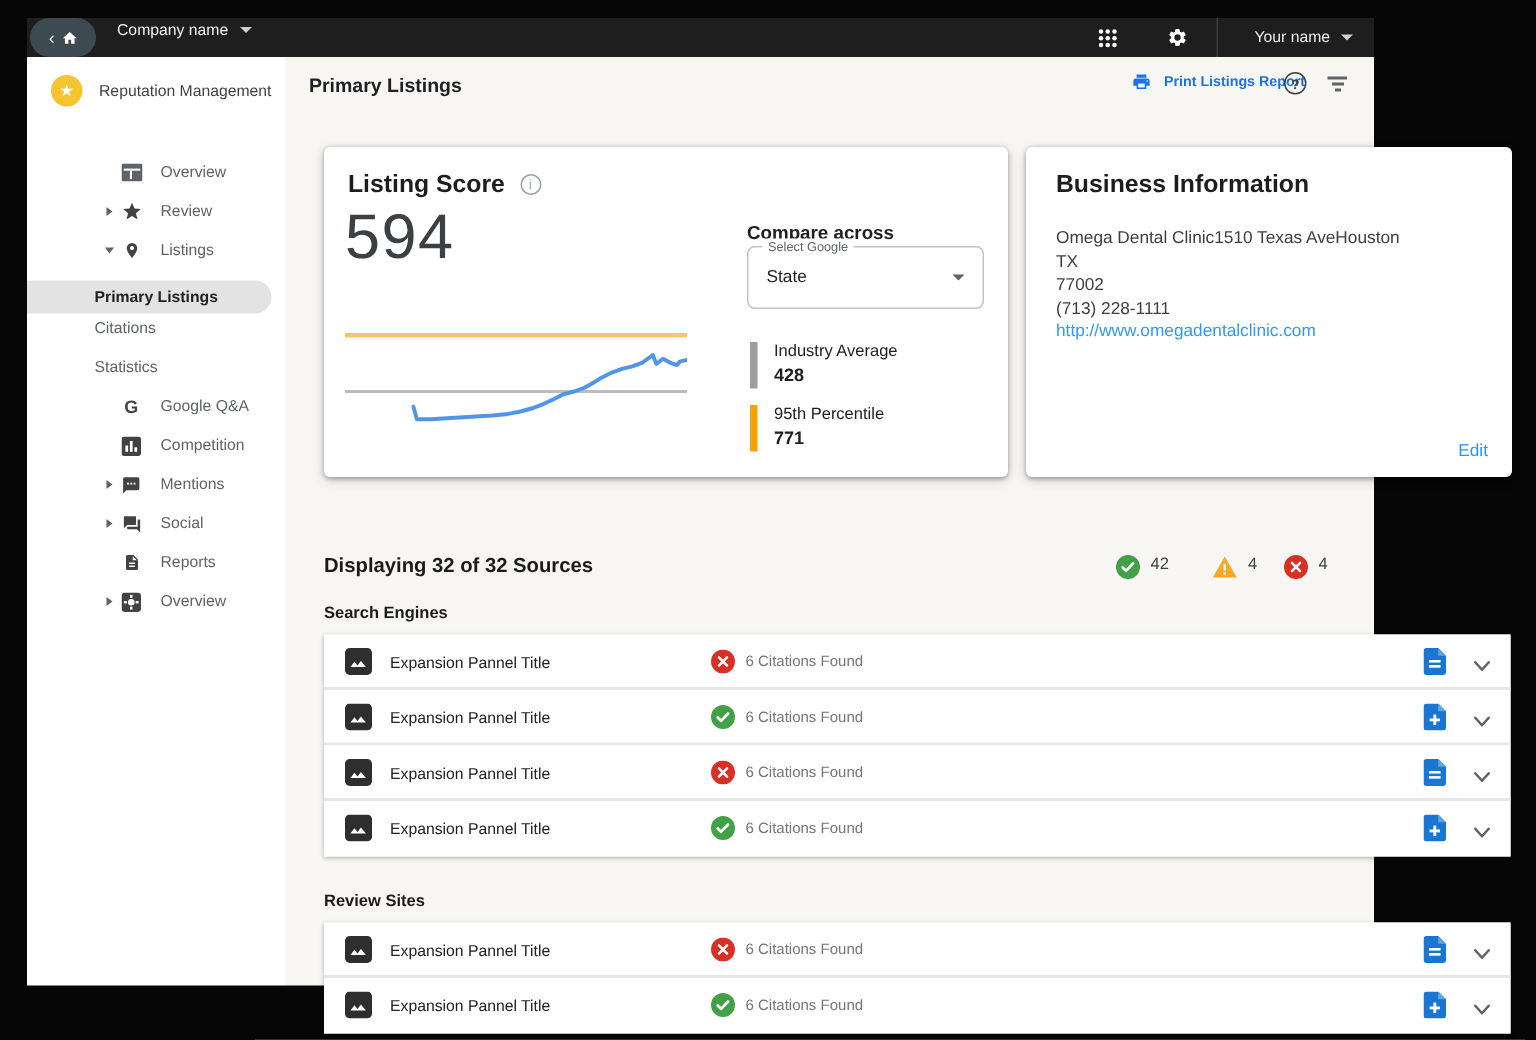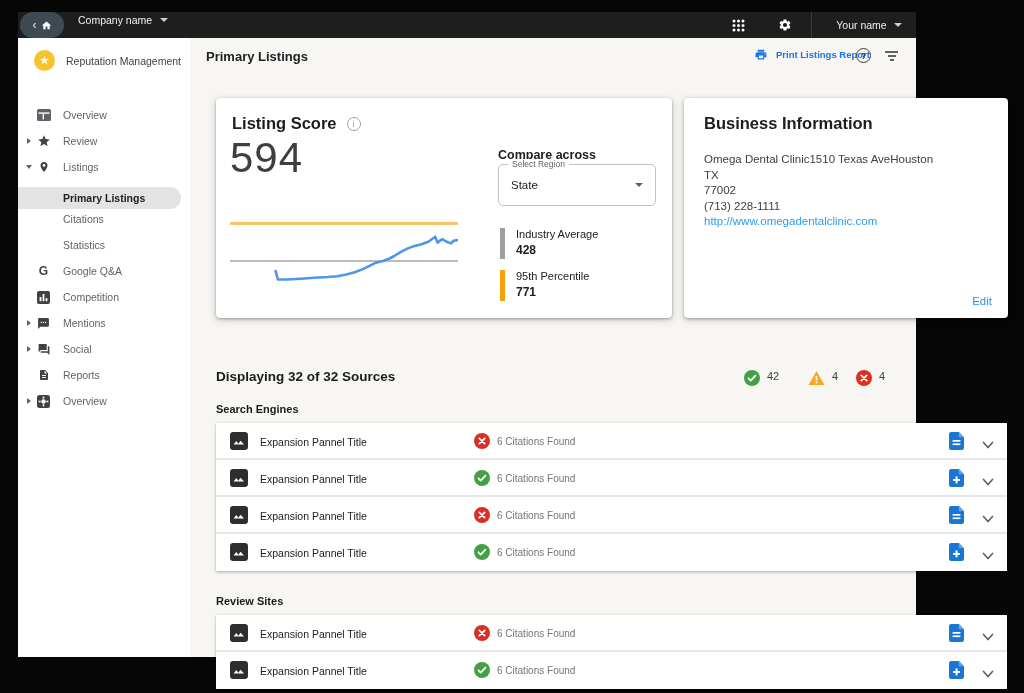--- a/index.html
+++ b/index.html
@@ -20,21 +20,21 @@
   .gear-btn { position:absolute; left:760px; top:6px; }
   .account { position:absolute; left:793px; top:0; width:115px; height:26px; border-left:1px solid #3c3c3c;
              display:flex; align-items:center; justify-content:center; gap:7px; color:#ededed; font-size:10.5px; cursor:pointer; }
 
   
   .sidebar { position:absolute; left:18px; top:38px; width:172px; height:619px; background:#ffffff; z-index:2; }
   .brand { position:absolute; top:12px; left:16px; display:flex; align-items:center; gap:11px; }
   .brand-circle { width:21px; height:21px; border-radius:50%; background:#f5c531; color:#fff;
                   display:flex; align-items:center; justify-content:center; font-size:11px; }
   .brand-label { font-size:10.5px; color:#424242; font-weight:500; }
-  .nav-item { position:absolute; left:0; width:100%; height:26px; display:flex; align-items:center; cursor:pointer; }
+  .nav-item { position:absolute; left:0; width:100%; height:26px; display:flex; align-items:center; cursor:pointer;padding-left:44px; }
   .exp { width:9px; margin-left:6px; display:flex; justify-content:center; }
   .exp-right { width:0; height:0; border-left:4.5px solid #5f6368; border-top:3.5px solid transparent; border-bottom:3.5px solid transparent; }
   .exp-down  { width:0; height:0; border-top:4.5px solid #5f6368; border-left:3.5px solid transparent; border-right:3.5px solid transparent; }
   .nav-icon { width:15px; height:16px; margin-left:3px; display:flex; align-items:center; justify-content:center; }
   .nav-label { margin-left:12px; font-size:10.5px; color:#5f6368; white-space:nowrap; }
   .g-letter { font-size:12px; font-weight:700; color:#424242; }
   .nav-sub { position:absolute; left:0; width:100%; height:26px; display:flex; align-items:center; padding-left:45px; cursor:pointer; }
   .nav-sub .nav-label { margin-left:0; }
   .pill { position:absolute; left:0; top:2px; right:9px; bottom:2px; background:#e3e3e3; border-radius:0 12px 12px 0; }
   .sel-label { position:relative; font-size:10.5px; color:#212121; font-weight:700; }
@@ -295,21 +295,21 @@
     <div class="chart-area">
       <div class="ref-line ref-95" style="top: 7.98px; background: rgb(251, 193, 107);"></div>
       <div class="ref-line ref-avg" style="top: 46.2px; background: rgb(189, 189, 189);"></div>
       <svg class="sparkline-svg" width="228" height="84" viewBox="0 0 228 84">
         <polyline id="sparkline" fill="none" stroke="#4f96e8" stroke-width="2.6" stroke-linejoin="round" stroke-linecap="round" points="45.6,57.1 47.9,65.5 57.0,65.5 70.7,64.7 84.4,63.8 98.0,63.0 107.2,62.2 116.3,60.5 125.4,58.0 132.2,55.4 139.1,52.1 145.9,48.7 152.8,47.0 159.6,44.5 164.2,42.0 171.0,37.8 177.8,34.4 184.7,31.9 191.5,30.2 198.4,27.7 205.2,22.7 207.5,28.6 212.0,25.2 216.6,27.7 221.2,29.4 223.4,26.9 228.0,26.0"></polyline>
       </svg>
     </div>
 
     <div class="compare-label">Compare across</div>
     <div class="region-select">
-      <span class="float-label">Select Region</span>
+      <span class="float-label">Select Google</span>
       <span class="value">State</span>
       <span class="caret-down"></span>
     </div>
 
     <div class="legend-item" style="top:130px">
       <span class="legend-bar" style="background: rgb(158, 158, 158);"></span>
       <span class="legend-text">
         <div class="legend-label">Industry Average</div>
         <div class="legend-value">428</div>
       </span>

